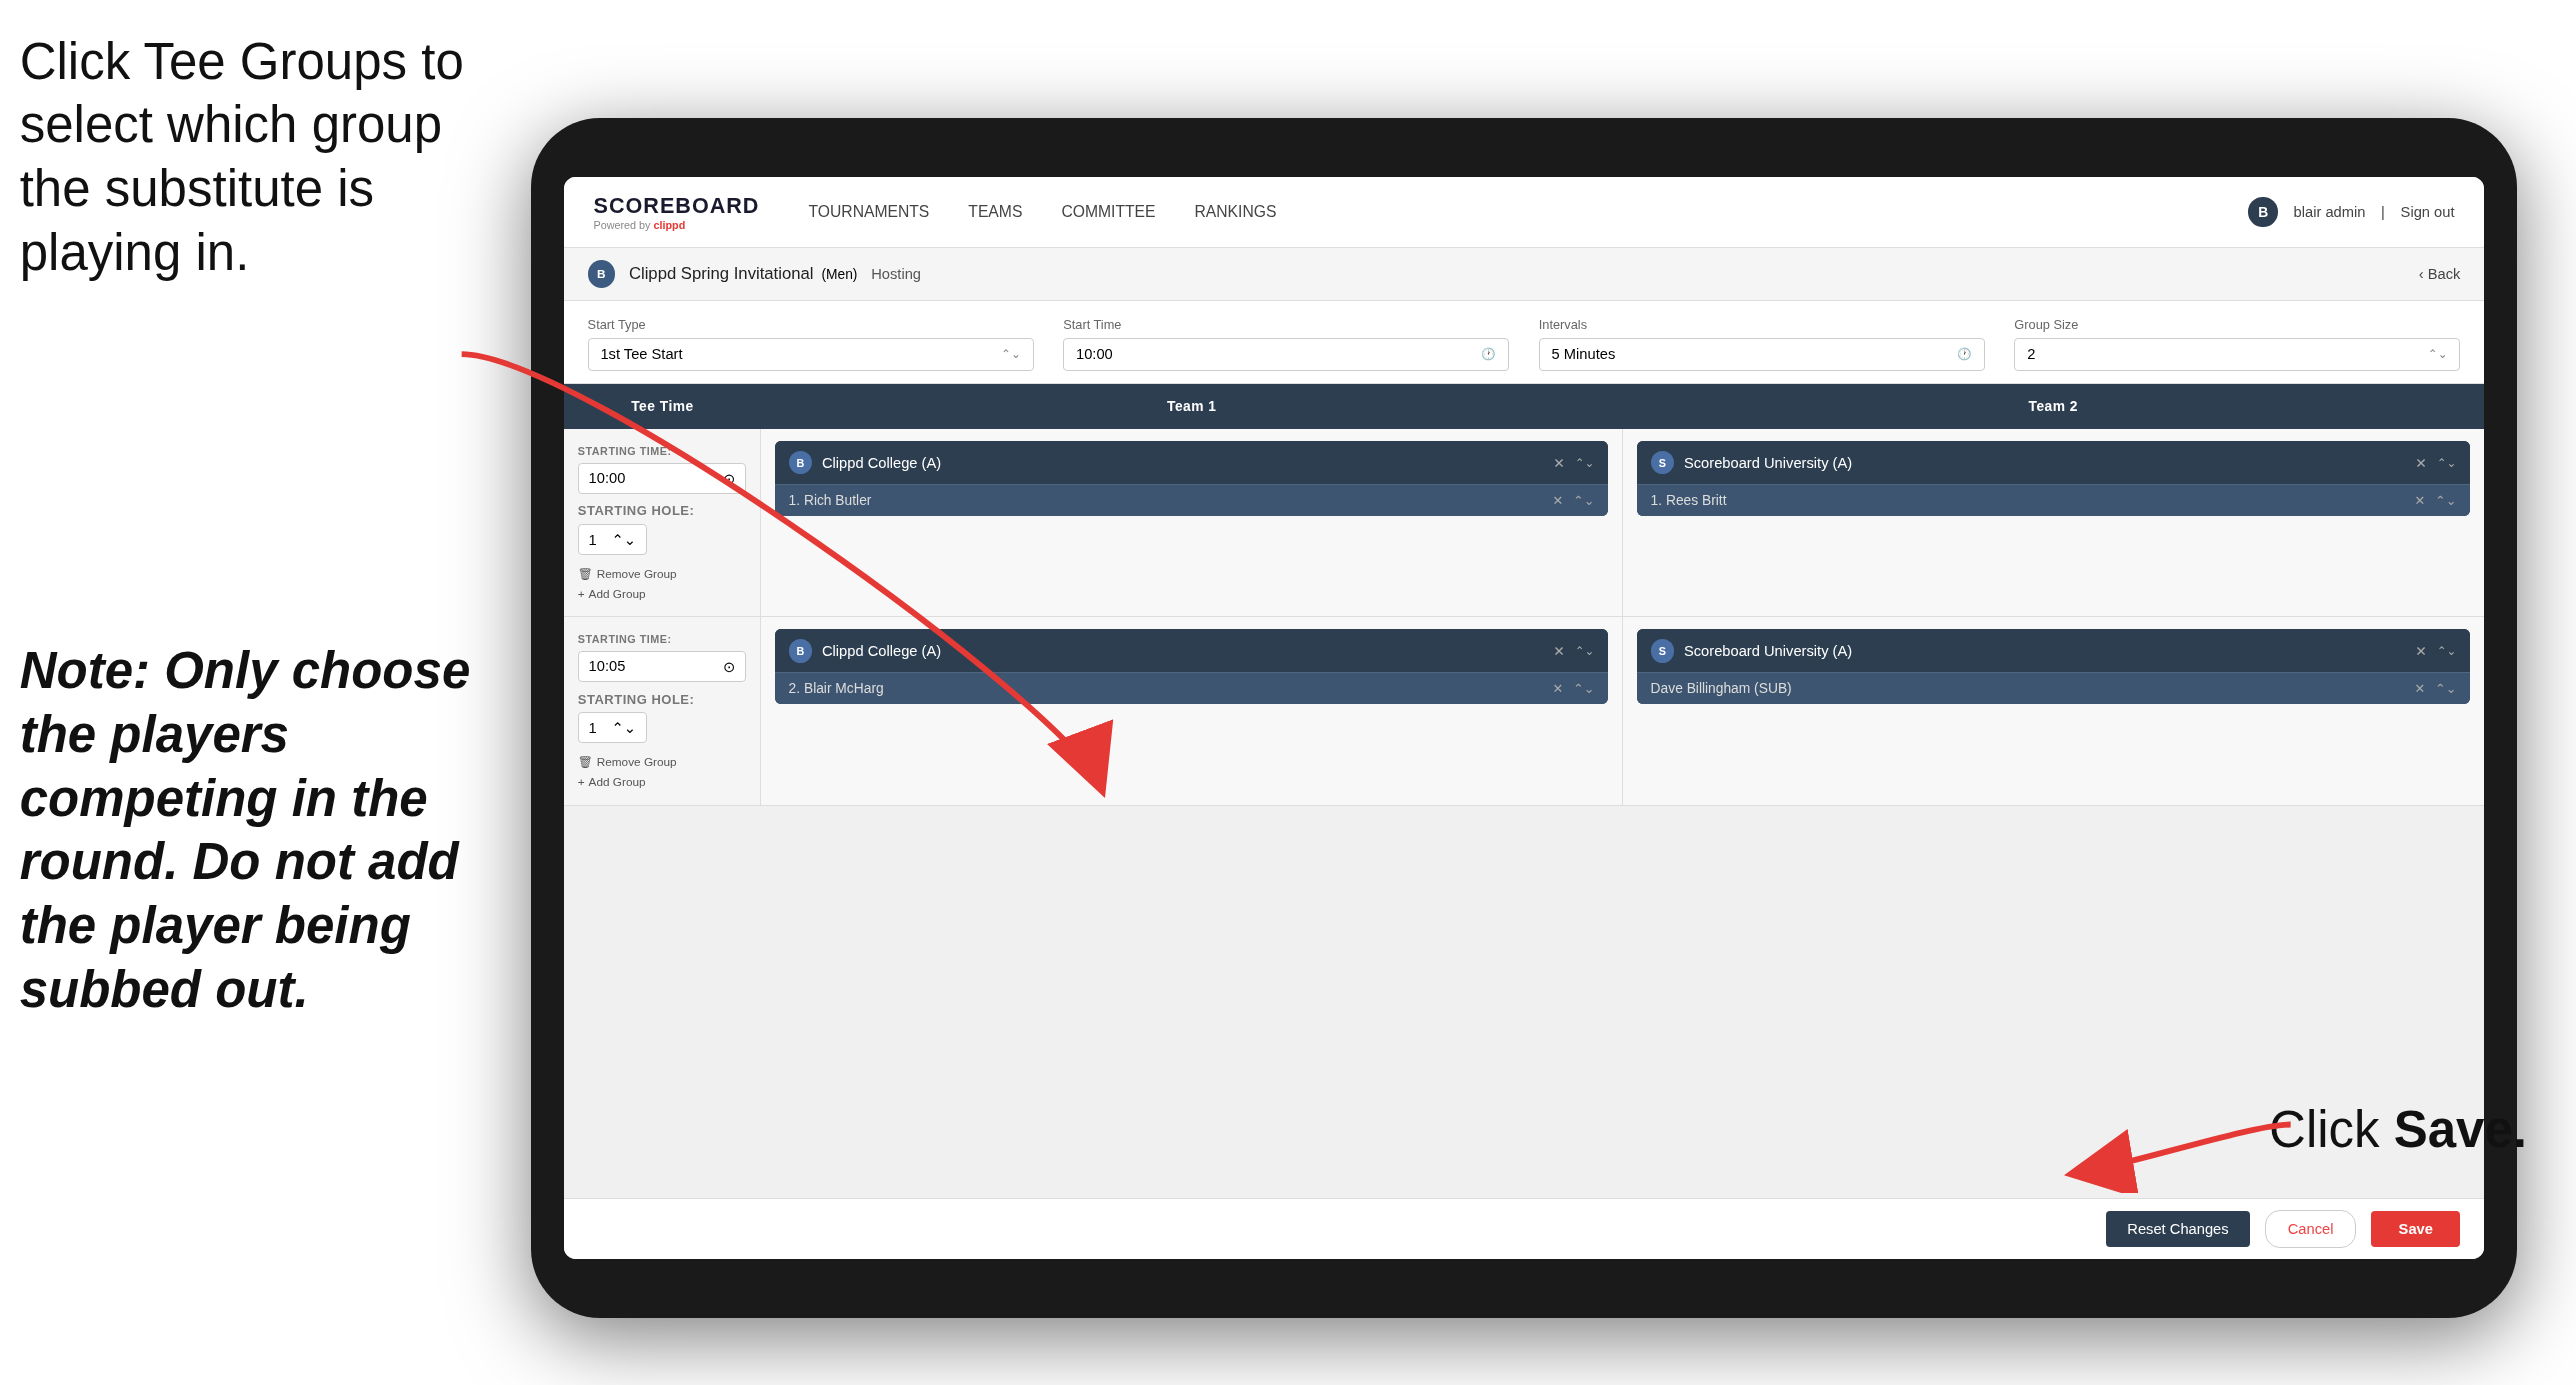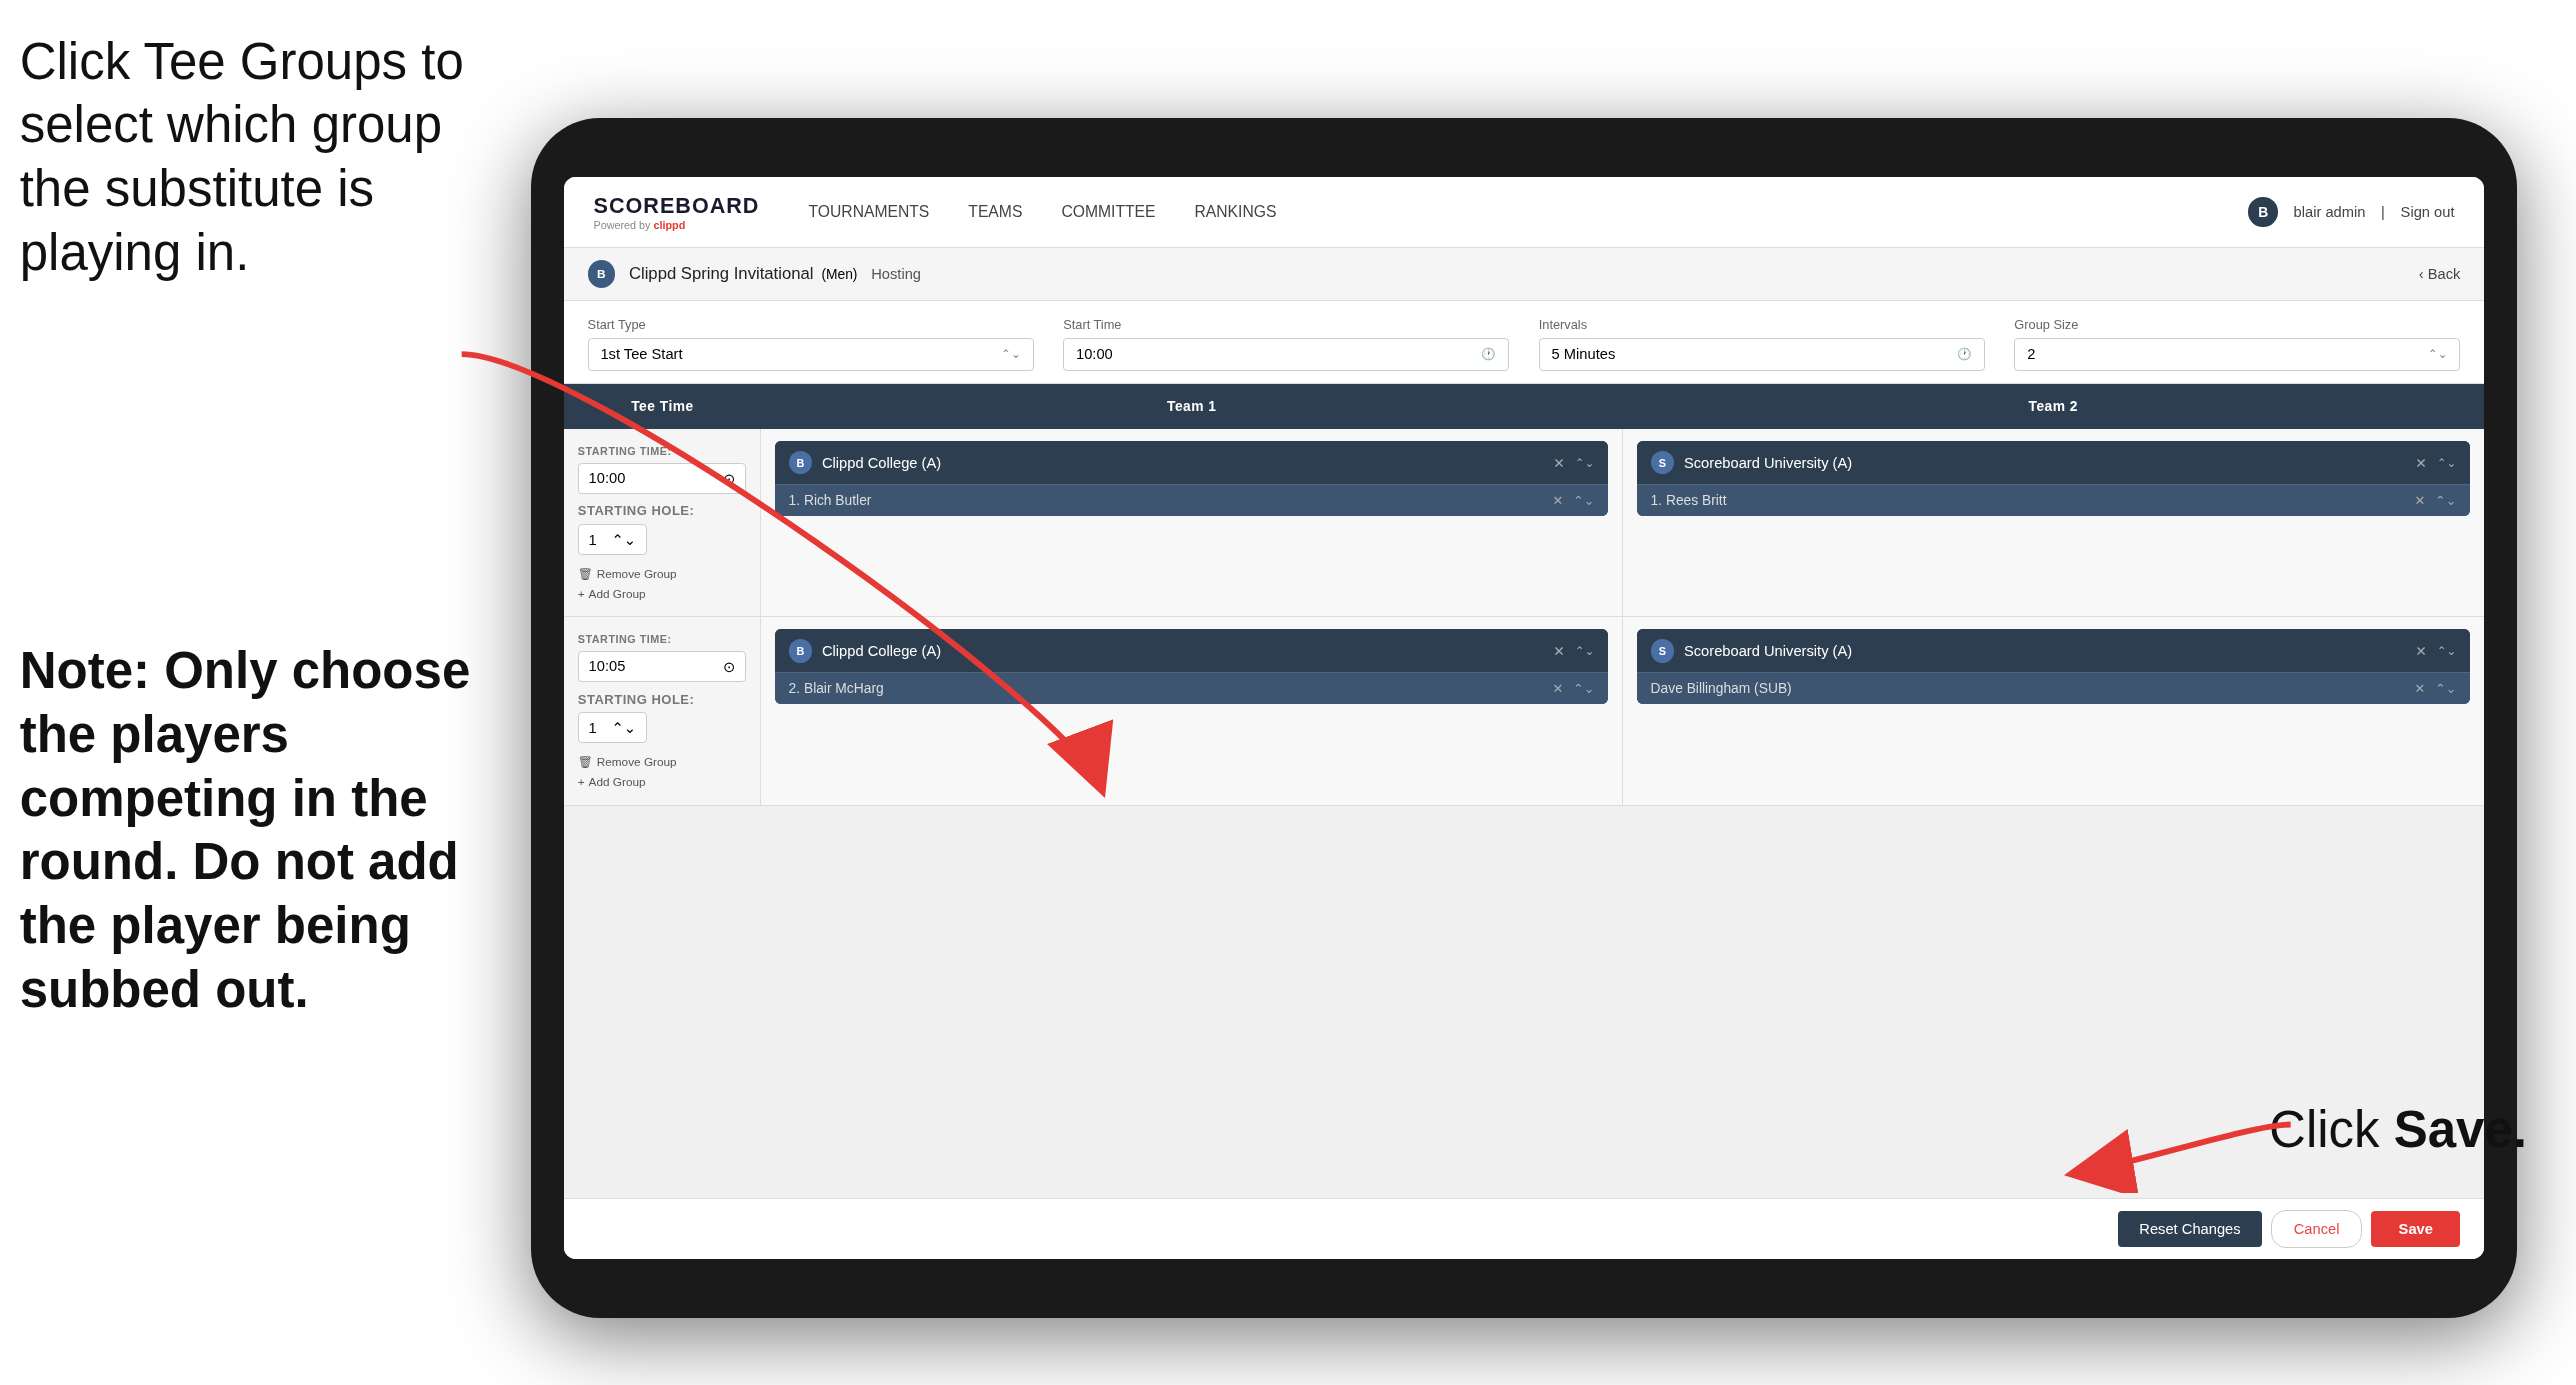--- a/index.html
+++ b/index.html
@@ -26,20 +26,21 @@
 
     
     .instruction-bottom {
       position: absolute;
       top: 639px;
       left: 19.7px;
       font-size: 51px;
       line-height: 1.25;
       color: #111;
       width: 482px;
+      font-style: italic;
     }
     .instruction-bottom b { font-weight: 800; }
 
     
     .click-save {
       position: absolute;
       bottom: 197px;
       right: 39px;
       font-size: 51px;
       color: #111;
@@ -446,21 +447,21 @@
     }
 
     
     .bottom-bar {
       background: #fff;
       height: 61px;
       display: flex;
       align-items: center;
       justify-content: flex-end;
       padding: 0 23.6px;
-      gap: 9px;
+      gap: 15px;
       border-top: 1px solid #ddd;
       flex-shrink: 0;
     }
 
     .btn-reset {
       background: #2c3e50;
       color: #fff;
       border: none;
       border-radius: 3.9px;
       padding: 9.8px 21.6px;

